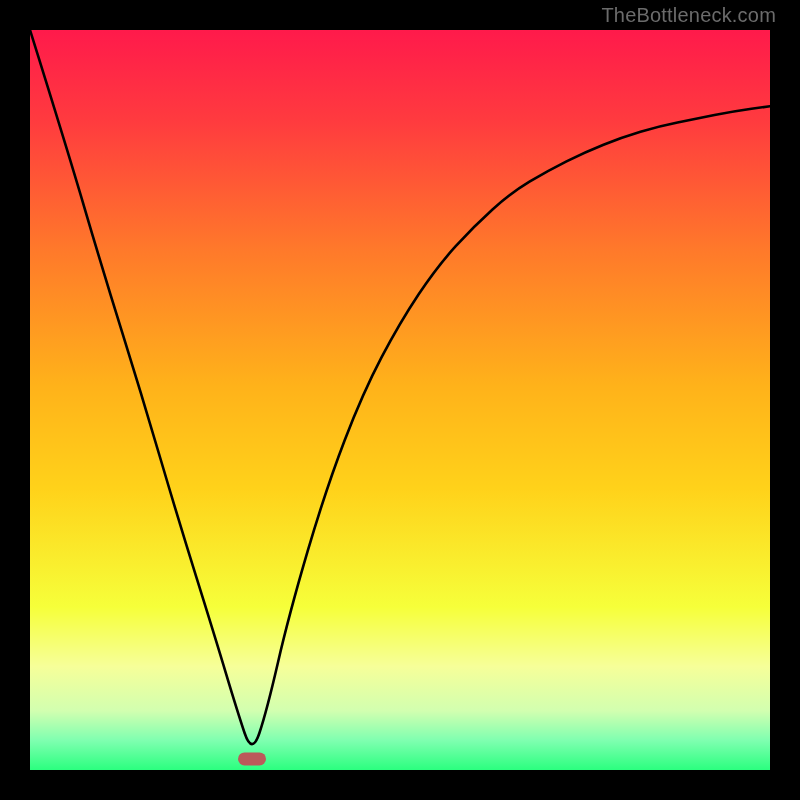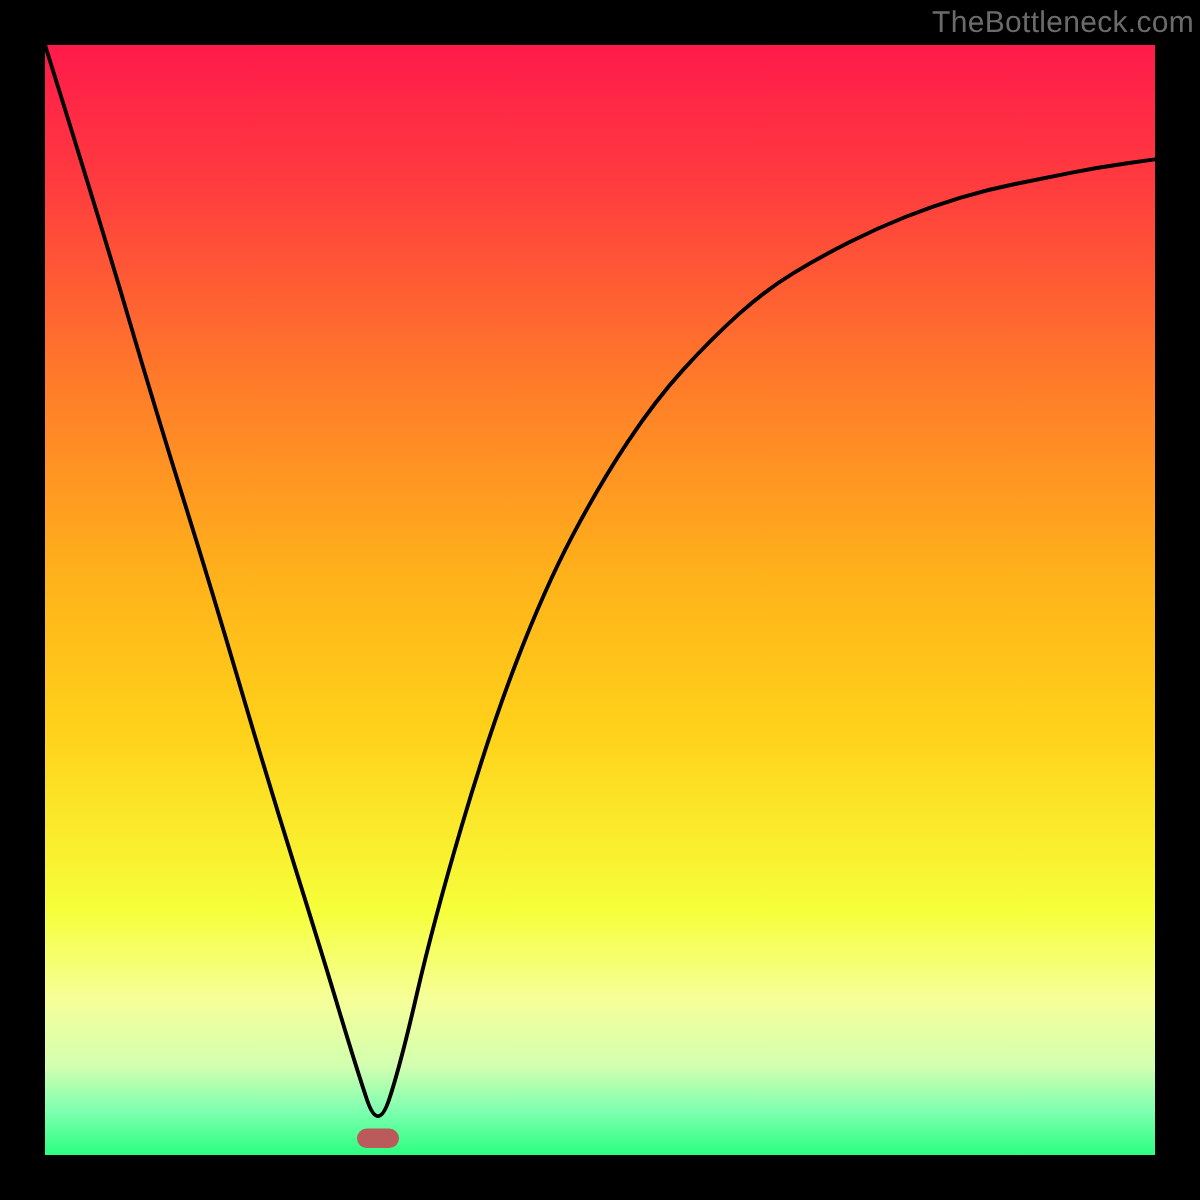--- a/index.html
+++ b/index.html
@@ -25,21 +25,21 @@
     height: 740px;
   }
   .plot svg {
     display: block;
     width: 740px;
     height: 740px;
   }
   .watermark {
     position: absolute;
     top: 4px;
-    right: 4px;
+    right: 24px;
     color: #6b6b6b;
     font-size: 20px;
     font-weight: 500;
     letter-spacing: 0.2px;
     user-select: none;
   }
 </style>
 </head>
 <body>
 

